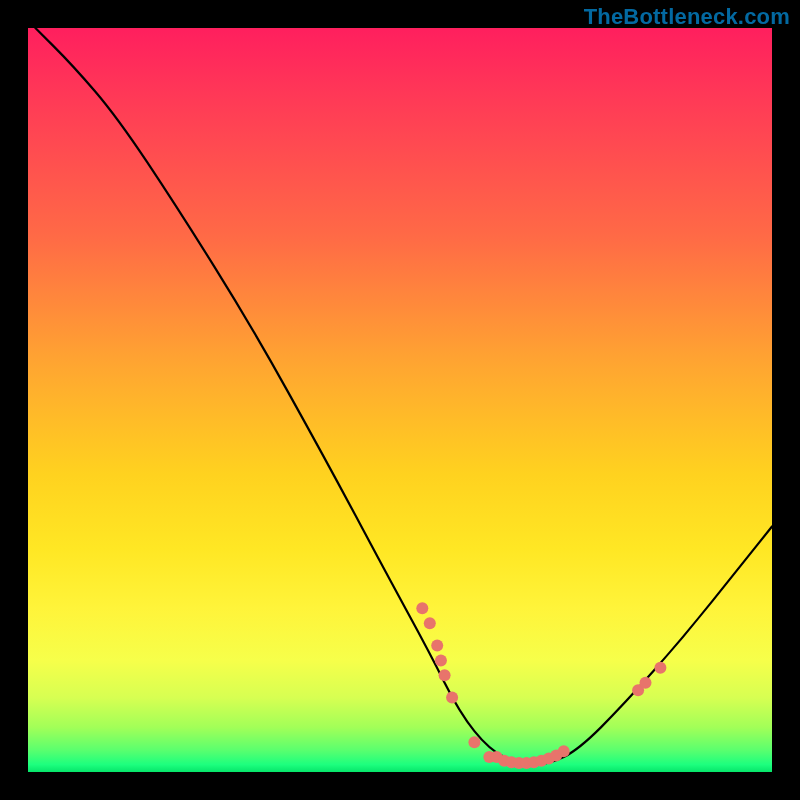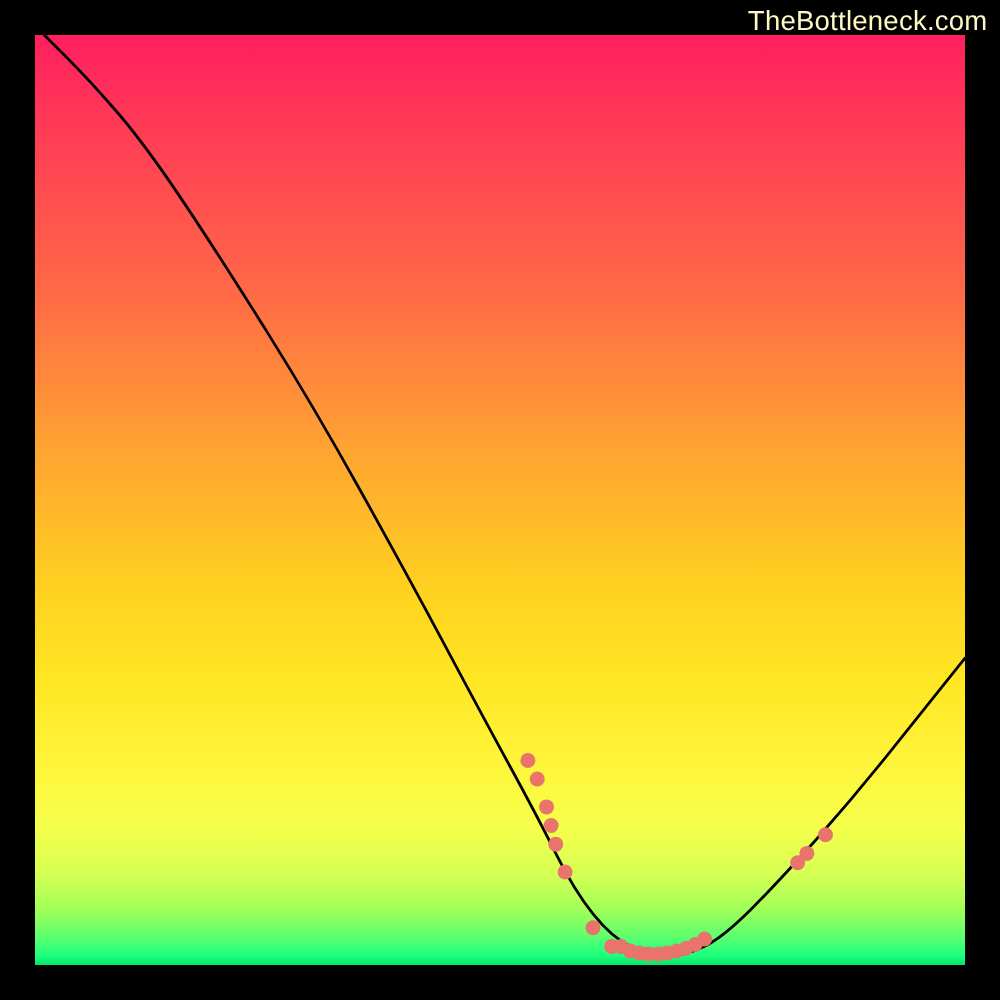--- a/index.html
+++ b/index.html
@@ -38,23 +38,23 @@
       #a2ff58 94%,
       #5cff6e 97%,
       #1dff7e 99%,
       #06e56a 100%
     );
   }
   .watermark {
     position: absolute;
     top: 4px;
     right: 10px;
-    color: #fef9c3;
+    color: #0369a1;
     font-size: 22px;
-    font-weight: 400;
+    font-weight: 700;
     letter-spacing: 0.2px;
     user-select: none;
   }
   svg.curve-layer {
     position: absolute;
     top: 28px;
     left: 28px;
     width: 744px;
     height: 744px;
     overflow: visible;

